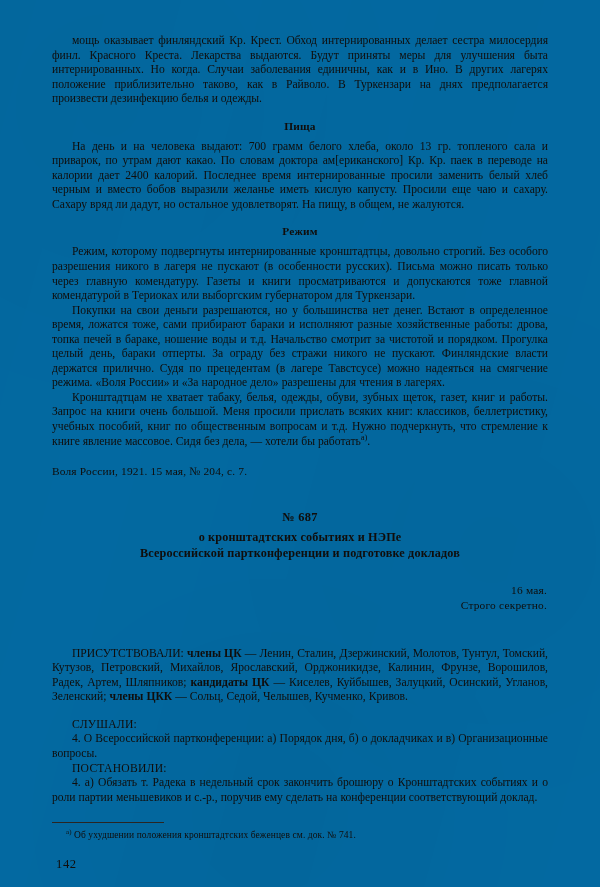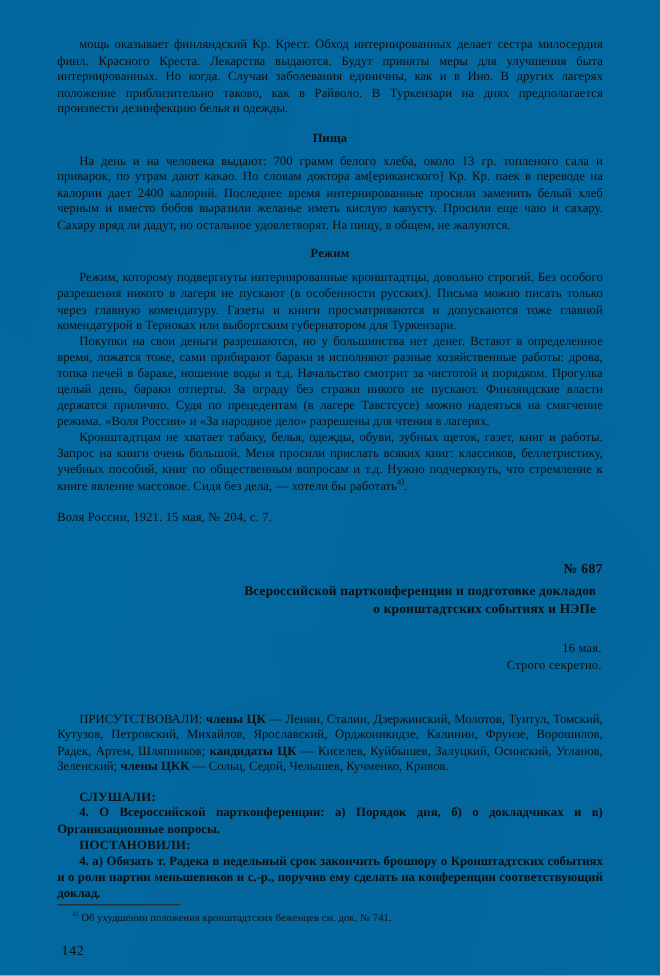--- a/index.html
+++ b/index.html
@@ -68,21 +68,21 @@
     margin-top: 15px;
     font-size: 11.4px;
     text-indent: 0;
     text-align: left;
     letter-spacing: 0.15px;
   }
 
   
   .doc-head {
     margin-top: 31px;
-    text-align: right;
+    text-align: center;
   }
   .doc-number {
     font-size: 12.4px;
     font-weight: bold;
     letter-spacing: 0.3px;
   }
   .doc-title {
     margin-top: 4px;
     font-size: 12.2px;
     font-weight: bold;
@@ -98,21 +98,21 @@
     font-size: 11.4px;
     line-height: 14.6px;
     letter-spacing: 0.2px;
     padding-right: 1px;
   }
   .dateline span { display: block; }
 
   .present-block { margin-top: 34px; }
   .present-block p { text-indent: 20px; }
 
-  .minutes-block { margin-top: 13px; font-weight: bold; }
+  .minutes-block { margin-top: 13px; }
   .minutes-block p { text-indent: 20px; }
   .label-line { text-indent: 20px; letter-spacing: 0.25px; }
 
   b, strong { font-weight: bold; }
 
   
   .footnote-zone {
     position: absolute;
     left: 52px;
     bottom: 46px;
@@ -162,22 +162,22 @@
     <div class="section-head">Режим</div>
     <p>Режим, которому подвергнуты интернированные кронштадтцы, довольно строгий. Без особого разрешения никого в лагеря не пускают (в особенности русских). Письма можно писать только через главную комендатуру. Газеты и книги просматриваются и допускаются тоже главной комендатурой в Териоках или выборгским губернатором для Туркензари.</p>
     <p>Покупки на свои деньги разрешаются, но у большинства нет денег. Встают в определенное время, ложатся тоже, сами прибирают бараки и исполняют разные хозяйственные работы: дрова, топка печей в бараке, ношение воды и т.д. Начальство смотрит за чистотой и порядком. Прогулка целый день, бараки отперты. За ограду без стражи никого не пускают. Финляндские власти держатся прилично. Судя по прецедентам (в лагере Тавстсусе) можно надеяться на смягчение режима. «Воля России» и «За народное дело» разрешены для чтения в лагерях.</p>
     <p><span>Кронштадтцам не хватает табаку, белья, одежды, обуви, зубных щеток, газет, книг и работы. Запрос на книги очень большой. Меня просили прислать всяких книг: классиков, беллетристику, учебных пособий, книг по общественным вопросам и т.д. Нужно подчеркнуть, что стремление к книге явление массовое. Сидя без дела, — хотели бы работать</span><sup>а)</sup>.</p>
 
     <p class="source-line">Воля России, 1921. 15 мая, № 204, с. 7.</p>
 
     <div class="doc-head">
       <div class="doc-number">№ 687</div>
       <div class="doc-title">
+        <span class="tline">о кронштадтских событиях и НЭПе</span>
         <span class="tline">Всероссийской партконференции и подготовке докладов</span>
-        <span class="tline">о кронштадтских событиях и НЭПе</span>
       </div>
     </div>
 
     <div class="dateline">
       <span>16 мая.</span>
       <span>Строго секретно.</span>
     </div>
 
     <div class="present-block">
       <p><span>ПРИСУТСТВОВАЛИ:</span>&nbsp;<b>члены ЦК</b><span> — </span><span>Ленин, Сталин, Дзержинский, Молотов, Тунтул, Томский, Кутузов, Петровский, Михайлов, Ярославский, Орджоникидзе, Калинин, Фрунзе, Ворошилов, Радек, Артем, Шляпников; </span><b>кандидаты ЦК</b><span> — </span><span>Киселев, Куйбышев, Залуцкий, Осинский, Угланов, Зеленский; </span><b>члены ЦКК</b><span> — </span><span>Сольц, Седой, Челышев, Кучменко, Кривов.</span></p>

